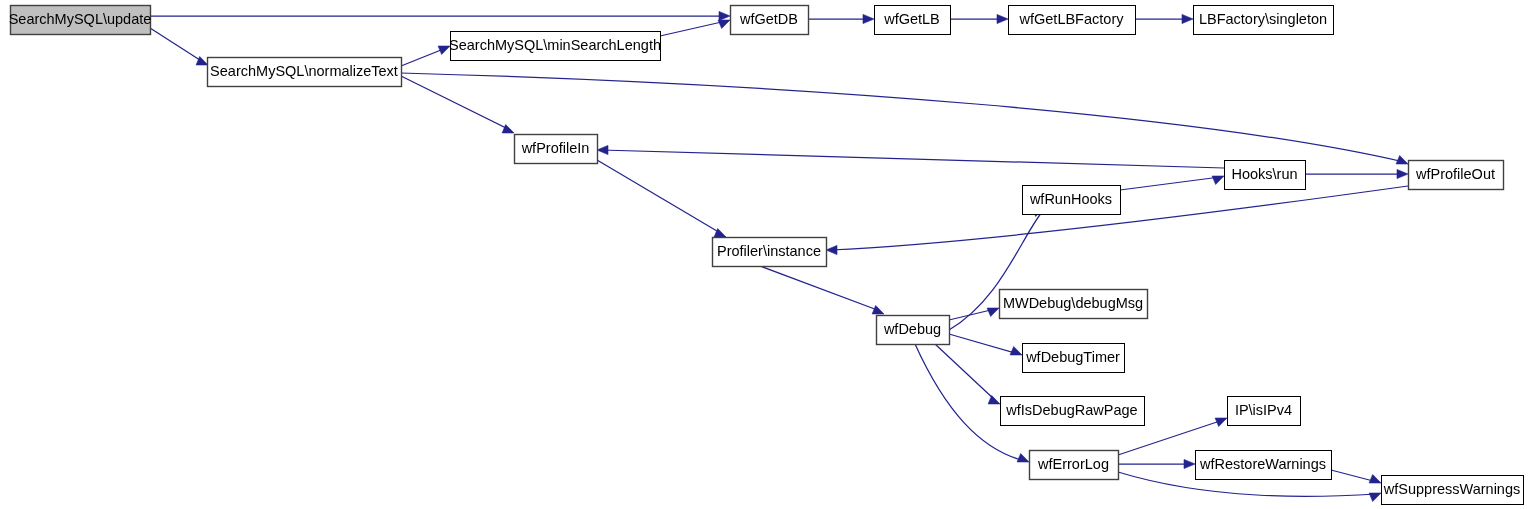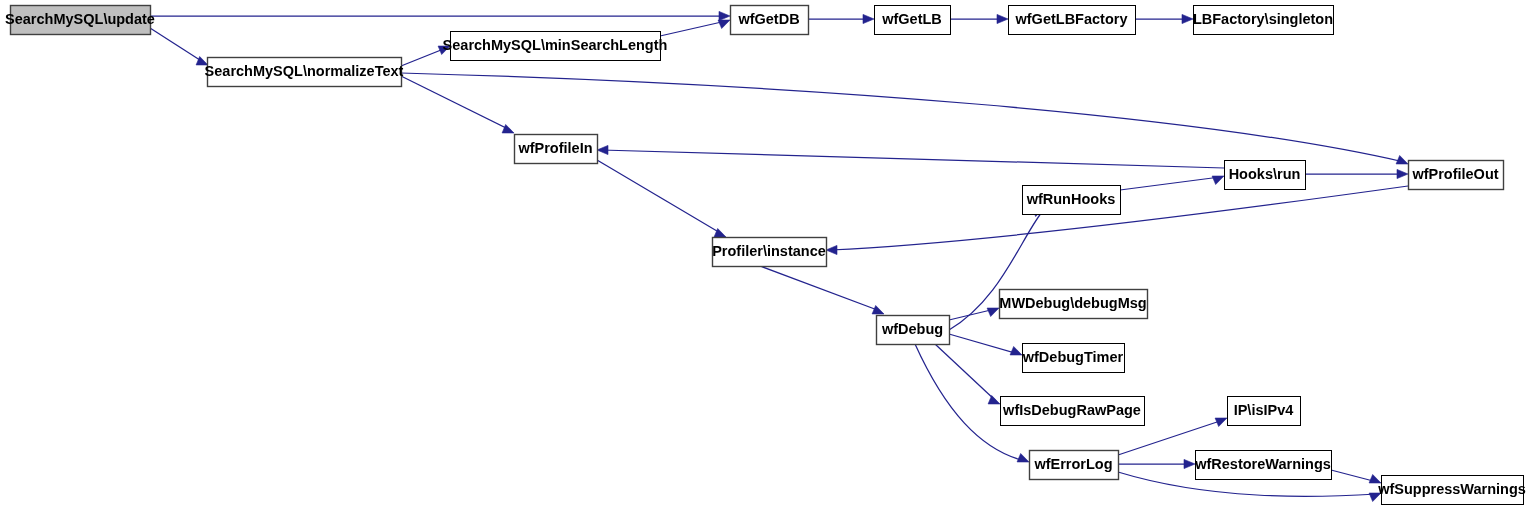--- a/index.html
+++ b/index.html
@@ -9,21 +9,20 @@
   }
   body {
     font-family: "Liberation Sans", sans-serif;
   }
   #graph-root {
     position: relative;
     width: 1533px;
     height: 509px;
     background: #ffffff;
     overflow: hidden;
-    font-weight: bold;
   }
   svg#callgraph {
     display: block;
     width: 1533px;
     height: 509px;
   }
   .node-rect {
     fill: #ffffff;
     stroke: #000000;
     stroke-width: 1;

